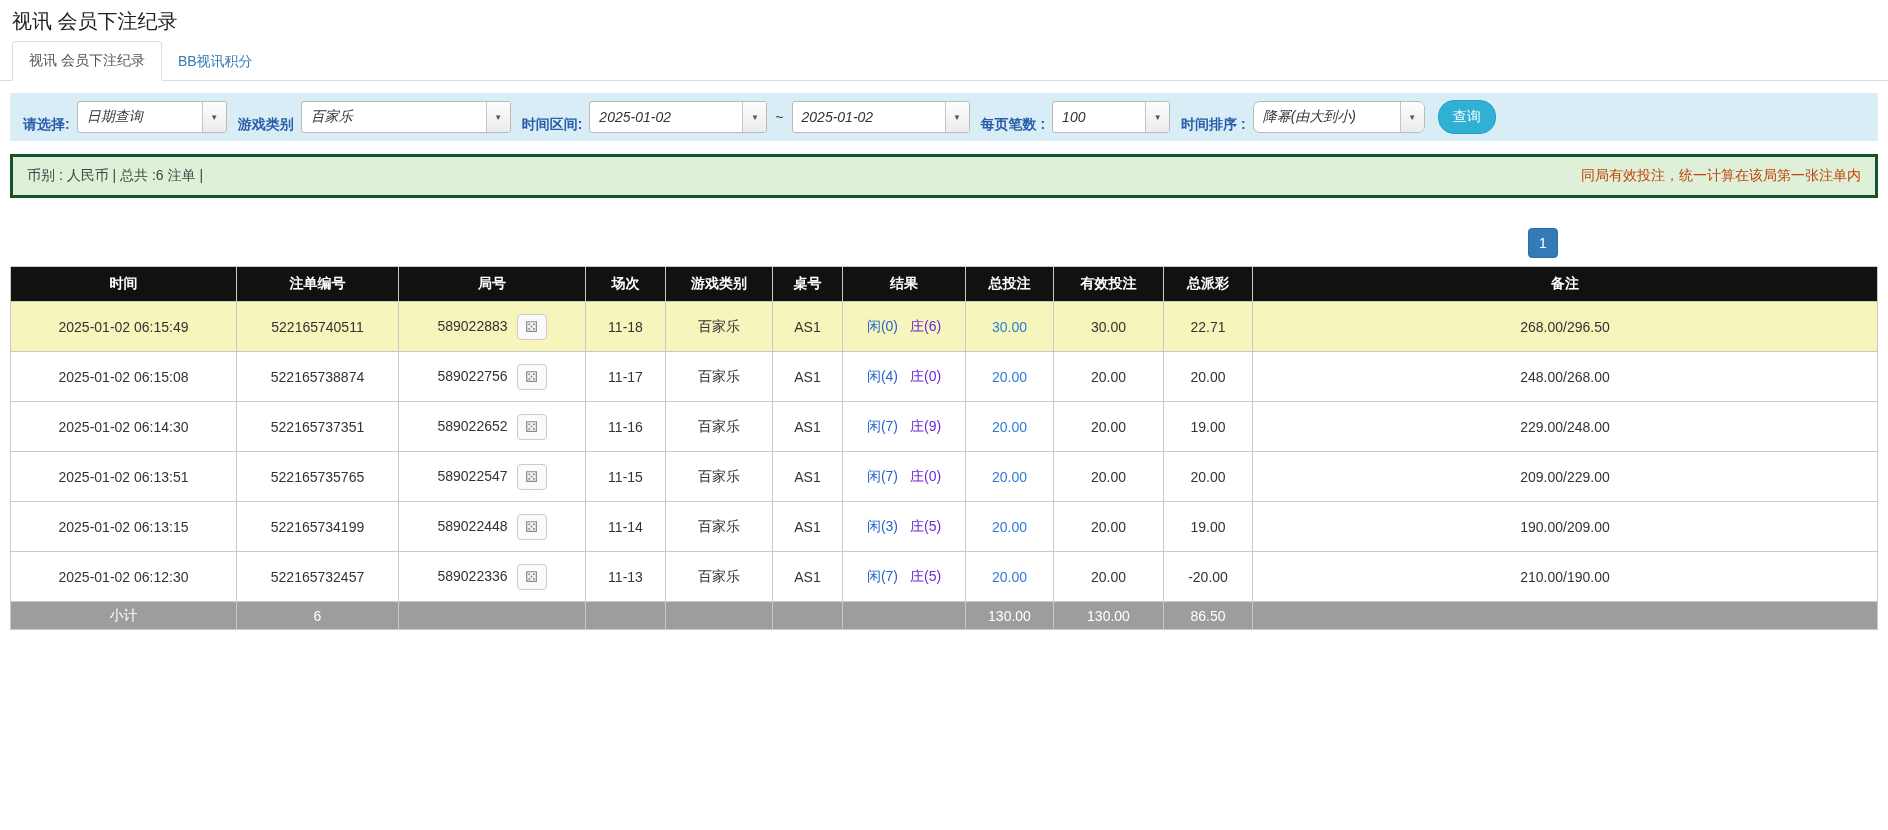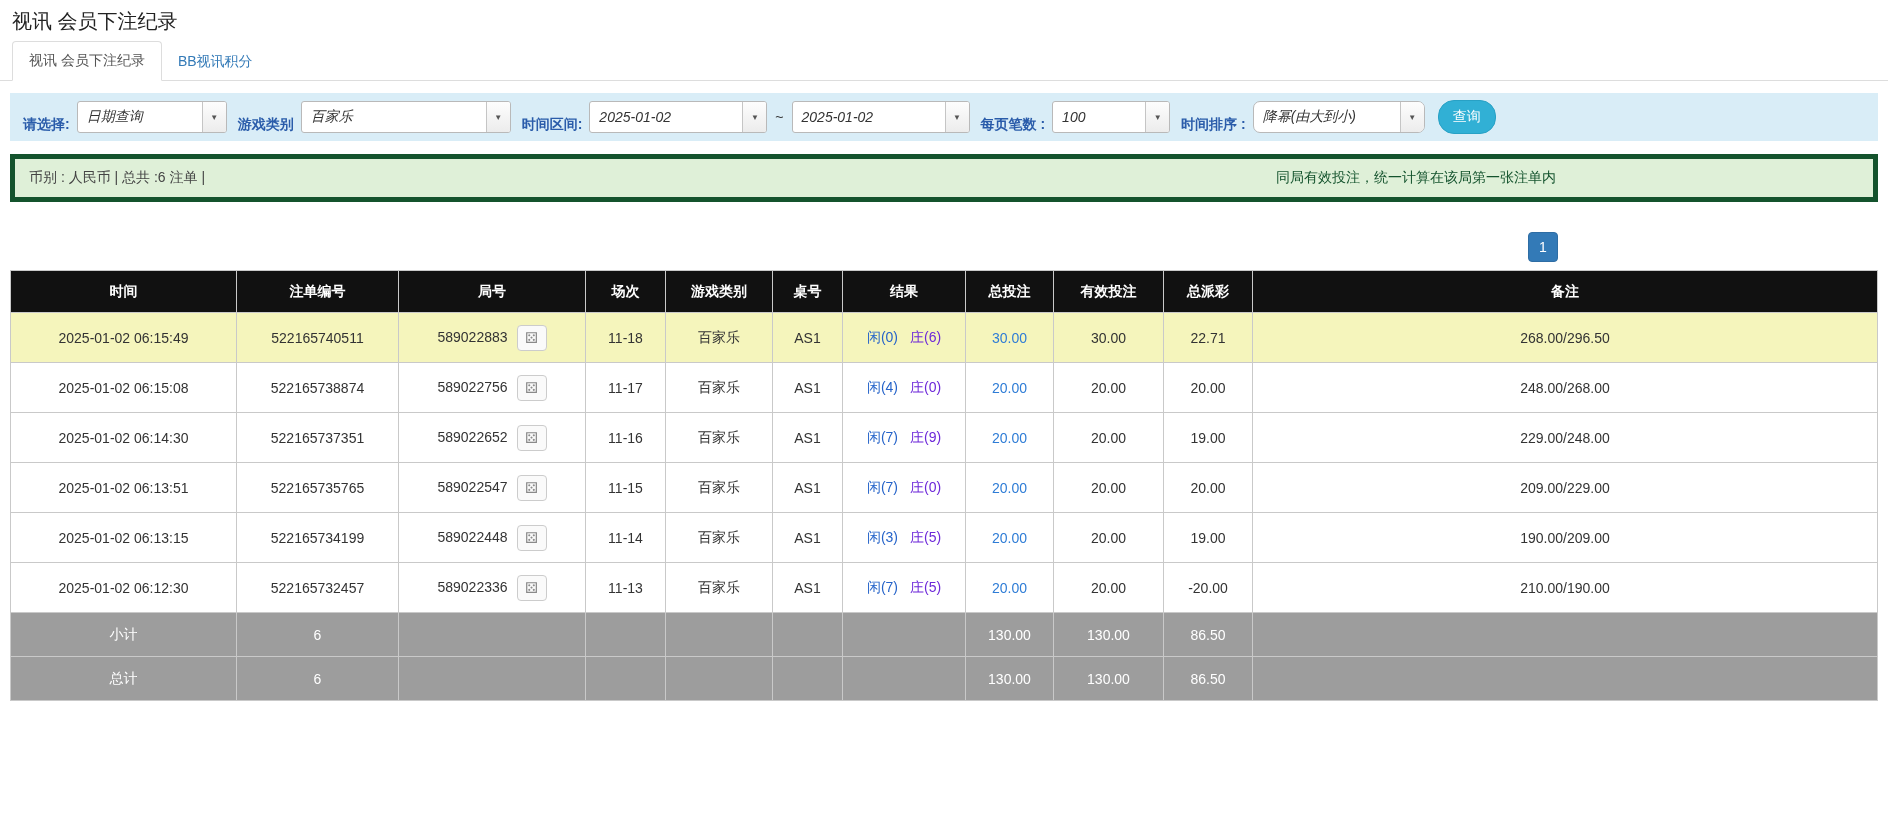--- a/index.html
+++ b/index.html
@@ -102,30 +102,30 @@
     font-size: 14px;
     padding: 7px 14px;
     border-radius: 16px;
     cursor: pointer;
     font-family: "Liberation Sans", sans-serif;
   }
 
   
   .notice {
     background: #dff0d8;
-    border: 5px solid #14532d;
+    border: 3px solid #14532d;
     margin: 13px 10px 0;
     padding: 10px 14px;
     display: flex;
     align-items: center;
     justify-content: space-between;
     font-size: 14px;
   }
   .notice-summary { color: #444; }
-  .notice-warning { color: #14532d; margin-right: 303px; }
+  .notice-warning { color: #c2410c; }
 
   
   .pagination {
     display: flex;
     justify-content: flex-end;
     margin: 30px 330px 8px 0;
   }
   .page-btn {
     min-width: 30px;
     height: 30px;
@@ -152,21 +152,21 @@
     text-align: center;
     vertical-align: middle;
     overflow: hidden;
     white-space: nowrap;
   }
   table.records thead th {
     background: #111;
     color: #fff;
     font-weight: bold;
     font-size: 14px;
-    height: 42px;
+    height: 35px;
   }
   table.records tbody td {
     background: #fff;
     height: 50px;
     font-size: 14px;
     color: #333;
   }
   table.records tbody tr.hl td { background: #f5f5bc; }
   .player { color: #2563c9; margin-right: 12px; }
   .banker { color: #6d28d9; }
@@ -182,21 +182,21 @@
     border-radius: 4px;
     background: #fafafa;
     margin-left: 9px;
     vertical-align: middle;
     cursor: pointer;
   }
   .dice-icon { color: #8a8a8a; font-size: 15px; line-height: 1; }
   tr.foot td {
     background: #9d9d9d;
     color: #fff;
-    height: 44px;
+    height: 28px;
     font-size: 14px;
   }
 </style>
 </head>
 <body>
 
 <div class="page-title">视讯 会员下注纪录</div>
 
 <div class="tabs">
   <div class="tab active">
@@ -419,27 +419,14 @@
       <td></td>
       <td></td>
       <td></td>
       <td></td>
       <td></td>
       <td>130.00</td>
       <td>130.00</td>
       <td>86.50</td>
       <td></td>
     </tr>
-    <tr class="foot">
-      <td>总计</td>
-      <td>6</td>
-      <td></td>
-      <td></td>
-      <td></td>
-      <td></td>
-      <td></td>
-      <td>130.00</td>
-      <td>130.00</td>
-      <td>86.50</td>
-      <td></td>
-    </tr>
   </tfoot>
 </table>
 
 </body></html>

